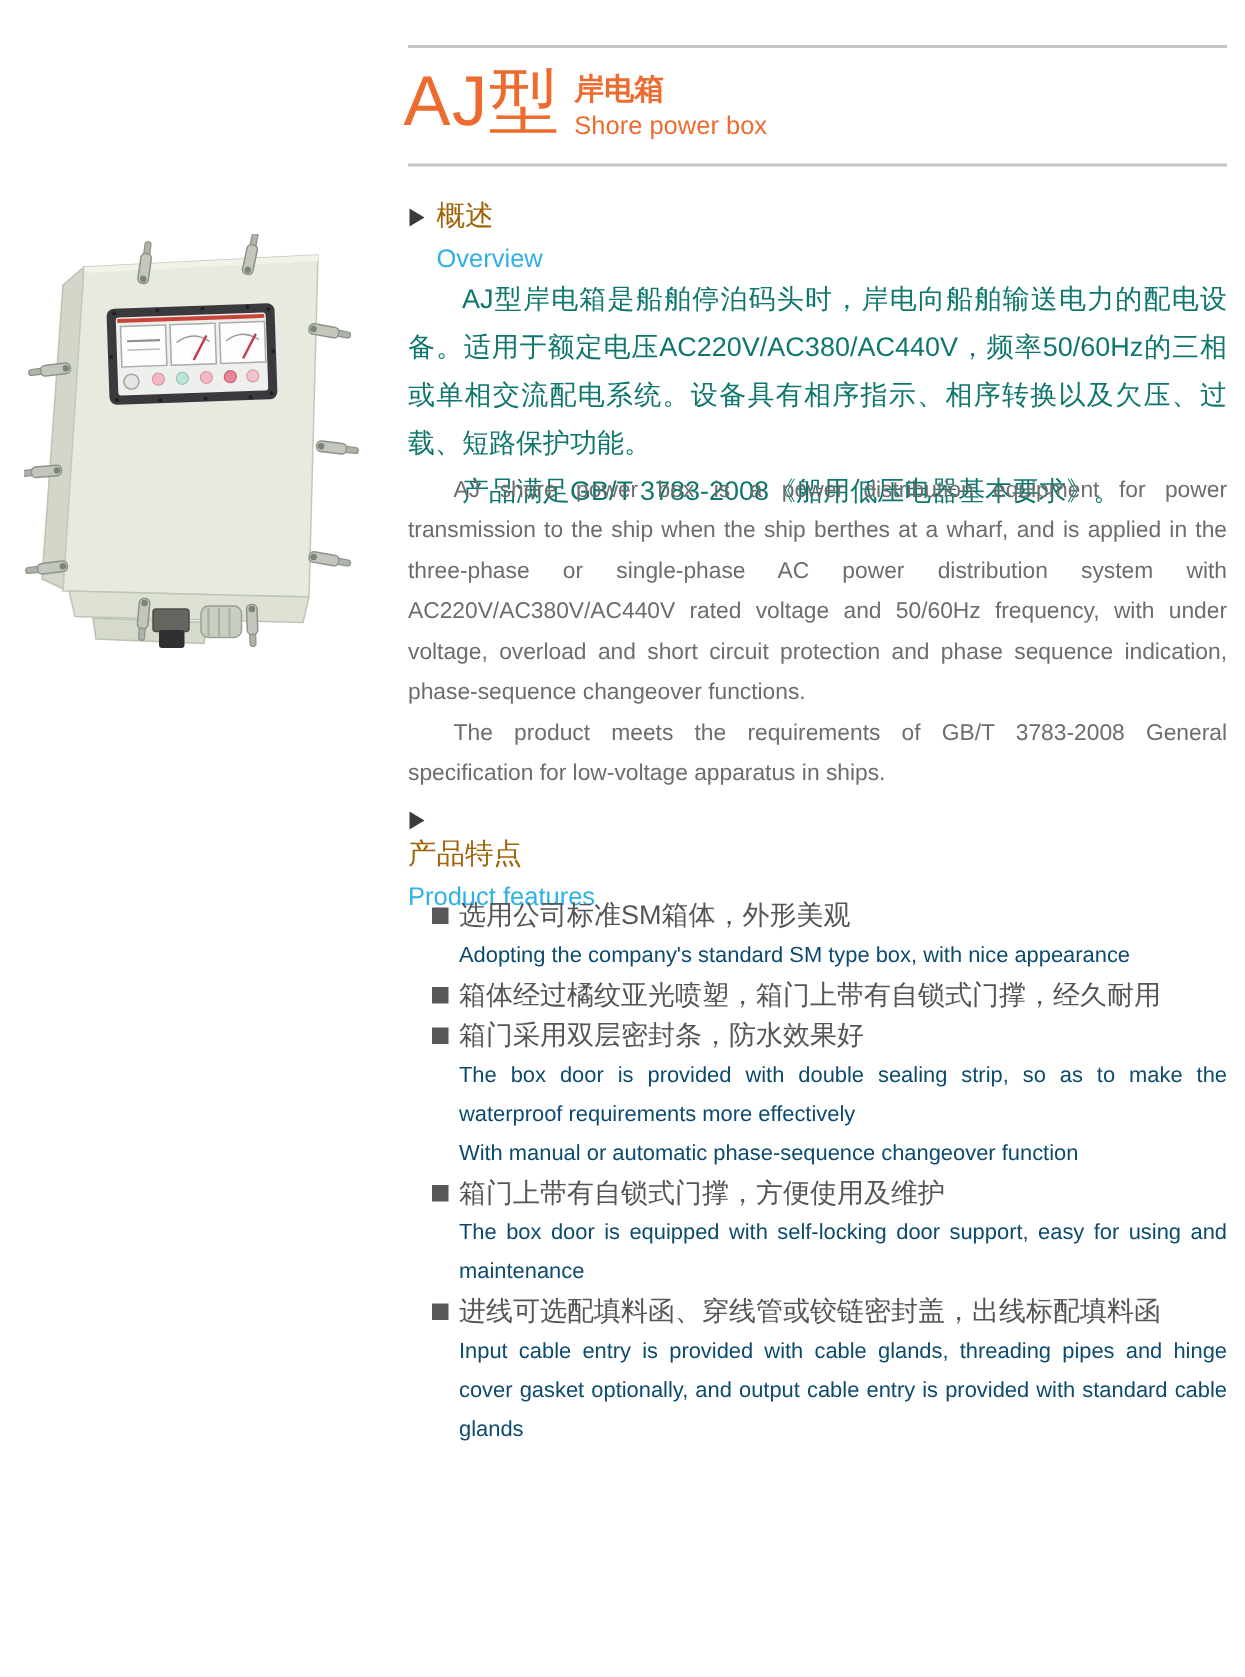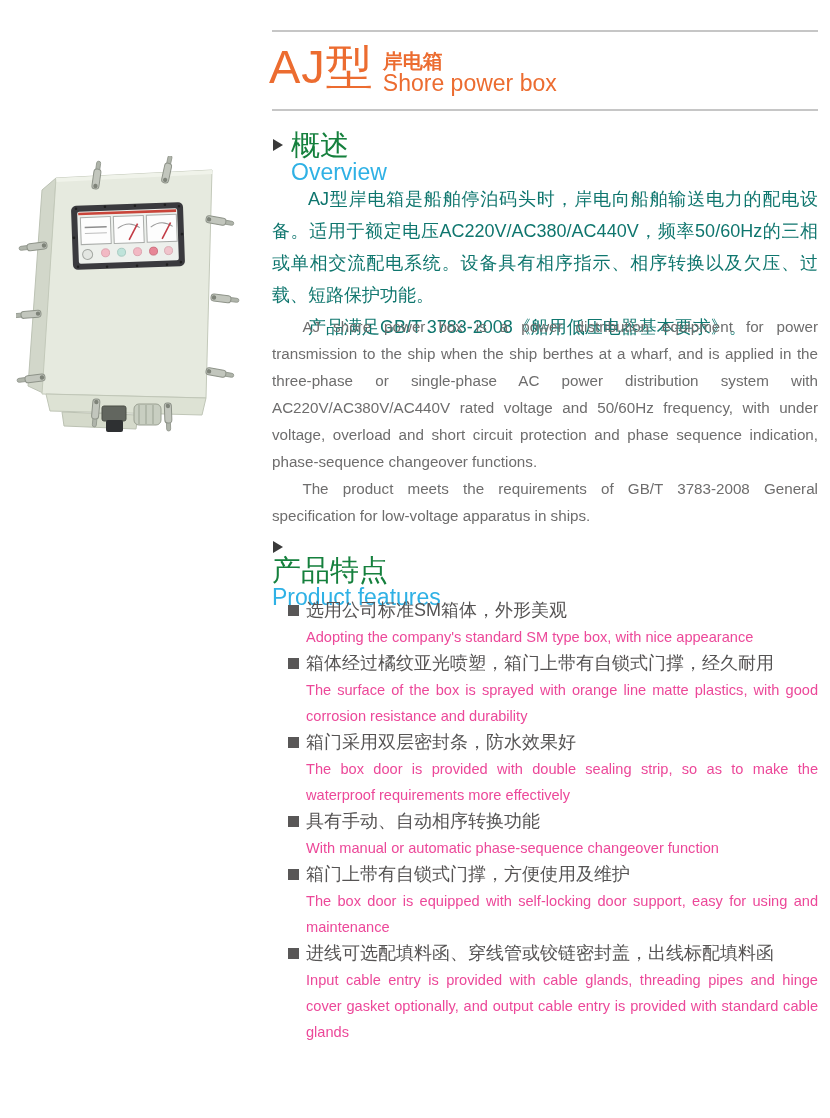--- a/index.html
+++ b/index.html
@@ -9,45 +9,45 @@
 
   
   .divider{position:absolute;left:272px;width:546px;height:0;border-top:2px solid #c6c6c6;}
   #hr-top{top:30px;}
   #hr-bottom{top:109px;}
 
   
   .title-block{position:absolute;left:269px;top:40px;display:flex;align-items:flex-start;color:#ec6c30;}
   .title-model{font-size:47px;line-height:54px;letter-spacing:1px;}
   .title-sub{display:flex;flex-direction:column;margin-left:9px;margin-top:10px;}
-  .title-cn{font-size:20px;font-weight:bold;line-height:23px;}
-  .title-en{font-size:23px;line-height:21px;}
+  .title-cn{font-size:20px;font-weight:bold;line-height:23px;font-family:Liberation Mono, monospace;}
+  .title-en{font-size:17px;line-height:21px;}
 
   
   .sec-head{position:absolute;left:272px;display:flex;align-items:flex-start;}
   .tri{width:0;height:0;border-left:10px solid #3a3a3a;border-top:6px solid transparent;
        border-bottom:6px solid transparent;margin:11px 8px 0 1px;}
   .sec-text{display:flex;flex-direction:column;}
-  .sec-cn{font-size:29px;line-height:34px;color:#15803d;}
-  .sec-en{font-size:23px;line-height:21px;color:#2fb1e5;text-align:right;}
+  .sec-cn{font-size:19px;line-height:34px;color:#a16207;}
+  .sec-en{font-size:17px;line-height:21px;color:#2fb1e5;text-align:right;}
   #overview-head{top:128px;}
   #features-head{top:530px;flex-direction:column;}
 
   
   .cn-paras{position:absolute;left:272px;top:183px;width:546px;}
   .cn-para{margin:0;font-size:18px;line-height:32px;color:#0f766e;text-align:justify;text-indent:2em;}
   .en-paras{position:absolute;left:272px;top:313px;width:546px;}
   .en-para{margin:0;font-size:15.2px;line-height:27px;color:#6e6d6d;text-align:justify;text-indent:2em;}
 
   
   .features-list{position:absolute;left:288px;top:597px;width:530px;}
   .feat{margin:0;}
   .feat-cn{position:relative;padding-left:18px;font-size:18px;line-height:27px;color:#565454;}
   .feat-sq{position:absolute;left:0;top:8px;width:11px;height:11px;background:#595757;}
-  .feat-en{padding-left:18px;font-size:14.6px;line-height:26px;color:#ec4899;text-align:justify;}
+  .feat-en{padding-left:18px;font-size:14.6px;line-height:26px;color:#0c4a6e;text-align:justify;}
 
   
   .photo-wrap{position:absolute;left:16px;top:156px;width:236px;height:296px;}
 </style>
 </head>
 <body>
 
 <div class="page">
 
   <div class="photo-wrap">
@@ -170,28 +170,26 @@
     </span>
   </div>
 
   <div class="features-list">
     <div class="feat">
       <div class="feat-cn"><span class="feat-sq"></span><span>选用公司标准SM箱体，外形美观</span></div>
       <div class="feat-en">Adopting the company's standard SM type box, with nice appearance</div>
     </div>
     <div class="feat">
       <div class="feat-cn"><span class="feat-sq"></span><span>箱体经过橘纹亚光喷塑，箱门上带有自锁式门撑，经久耐用</span></div>
-      <div class="feat-en">The surface of the box is sprayed with orange line matte plastics, with good corrosion resistance and durability</div>
     </div>
     <div class="feat">
       <div class="feat-cn"><span class="feat-sq"></span><span>箱门采用双层密封条，防水效果好</span></div>
       <div class="feat-en">The box door is provided with double sealing strip, so as to make the waterproof requirements more effectively</div>
     </div>
     <div class="feat">
-      <div class="feat-cn"><span class="feat-sq"></span><span>具有手动、自动相序转换功能</span></div>
       <div class="feat-en">With manual or automatic phase-sequence changeover function</div>
     </div>
     <div class="feat">
       <div class="feat-cn"><span class="feat-sq"></span><span>箱门上带有自锁式门撑，方便使用及维护</span></div>
       <div class="feat-en">The box door is equipped with self-locking door support, easy for using and maintenance</div>
     </div>
     <div class="feat">
       <div class="feat-cn"><span class="feat-sq"></span><span>进线可选配填料函、穿线管或铰链密封盖，出线标配填料函</span></div>
       <div class="feat-en">Input cable entry is provided with cable glands, threading pipes and hinge cover gasket optionally, and output cable entry is provided with standard cable glands</div>
     </div>

